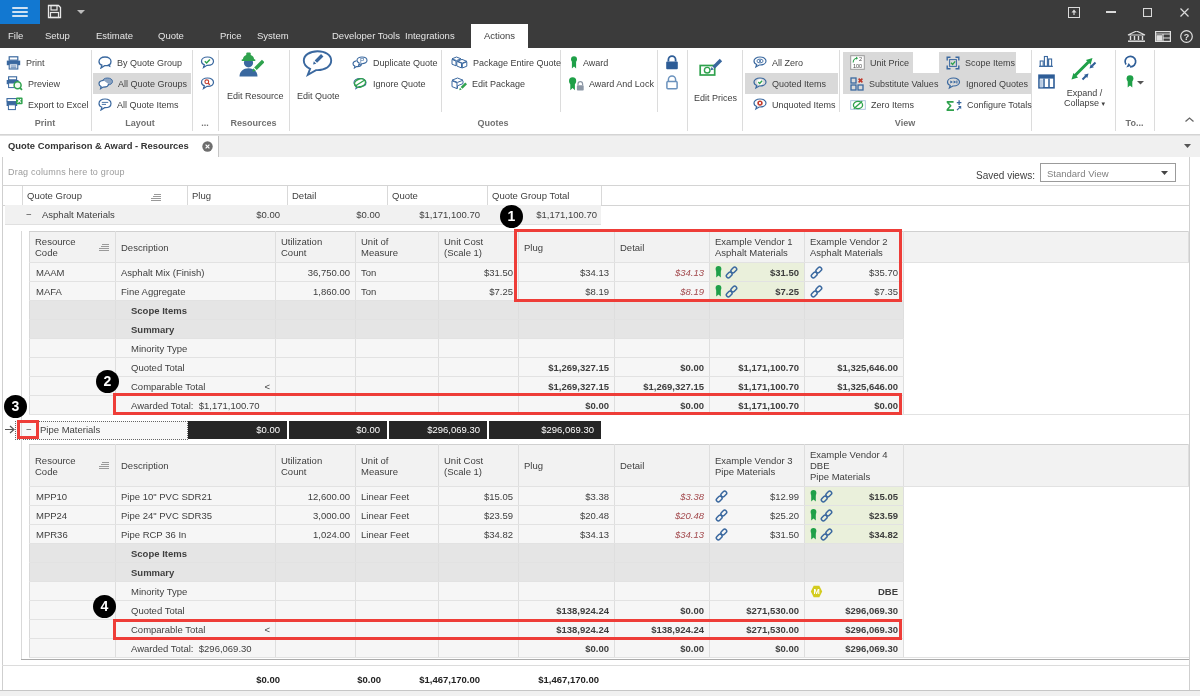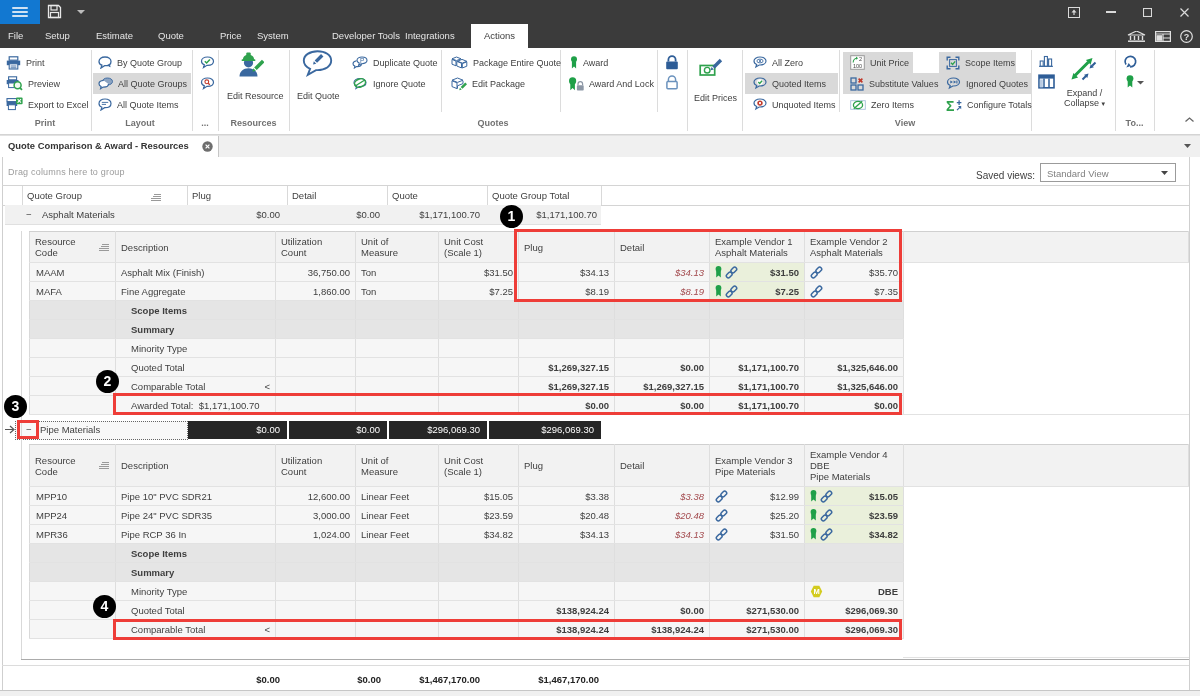--- a/index.html
+++ b/index.html
@@ -860,20 +860,32 @@
           <td class="" style="padding-left:15px">Comparable Total<span style="float:right">&lt;</span></td>
           <td class=""></td>
           <td class=""></td>
           <td class=""></td>
           <td class="num bold ">$138,924.24</td>
           <td class="num bold ">$138,924.24</td>
           <td class="num bold ">$271,530.00</td>
           <td class="num bold ">$296,069.30</td>
           <td class="last"></td>
         </tr>
+<tr>
+          <td class=""></td>
+          <td class="" style="padding-left:15px">Awarded Total:&nbsp; $296,069.30</td>
+          <td class=""></td>
+          <td class=""></td>
+          <td class=""></td>
+          <td class="num bold ">$0.00</td>
+          <td class="num bold ">$0.00</td>
+          <td class="num bold ">$0.00</td>
+          <td class="num bold ">$296,069.30</td>
+          <td class="last"></td>
+        </tr>
 </tbody>
     </table>
 
   <div class="abs" style="left:21px;top:74px;width:1px;height:428px;background:#d9d9d9"></div>
   <div class="abs" style="left:903px;top:257px;width:286px;height:1px;background:#e2e2e2"></div>
   <div class="abs" style="left:903px;top:500px;width:286px;height:1px;background:#e2e2e2"></div>
   <div class="abs" style="left:21px;top:502px;width:1168px;height:1px;background:#ababab"></div>
   <div class="abs" style="left:2px;top:508px;width:1187px;height:1px;background:#dcdcdc"></div>
   <div class="abs num bold" style="left:180px;top:517px;width:100px;font-size:9.5px;color:#222">$0.00</div>
   <div class="abs num bold" style="left:281px;top:517px;width:100px;font-size:9.5px;color:#222">$0.00</div>

